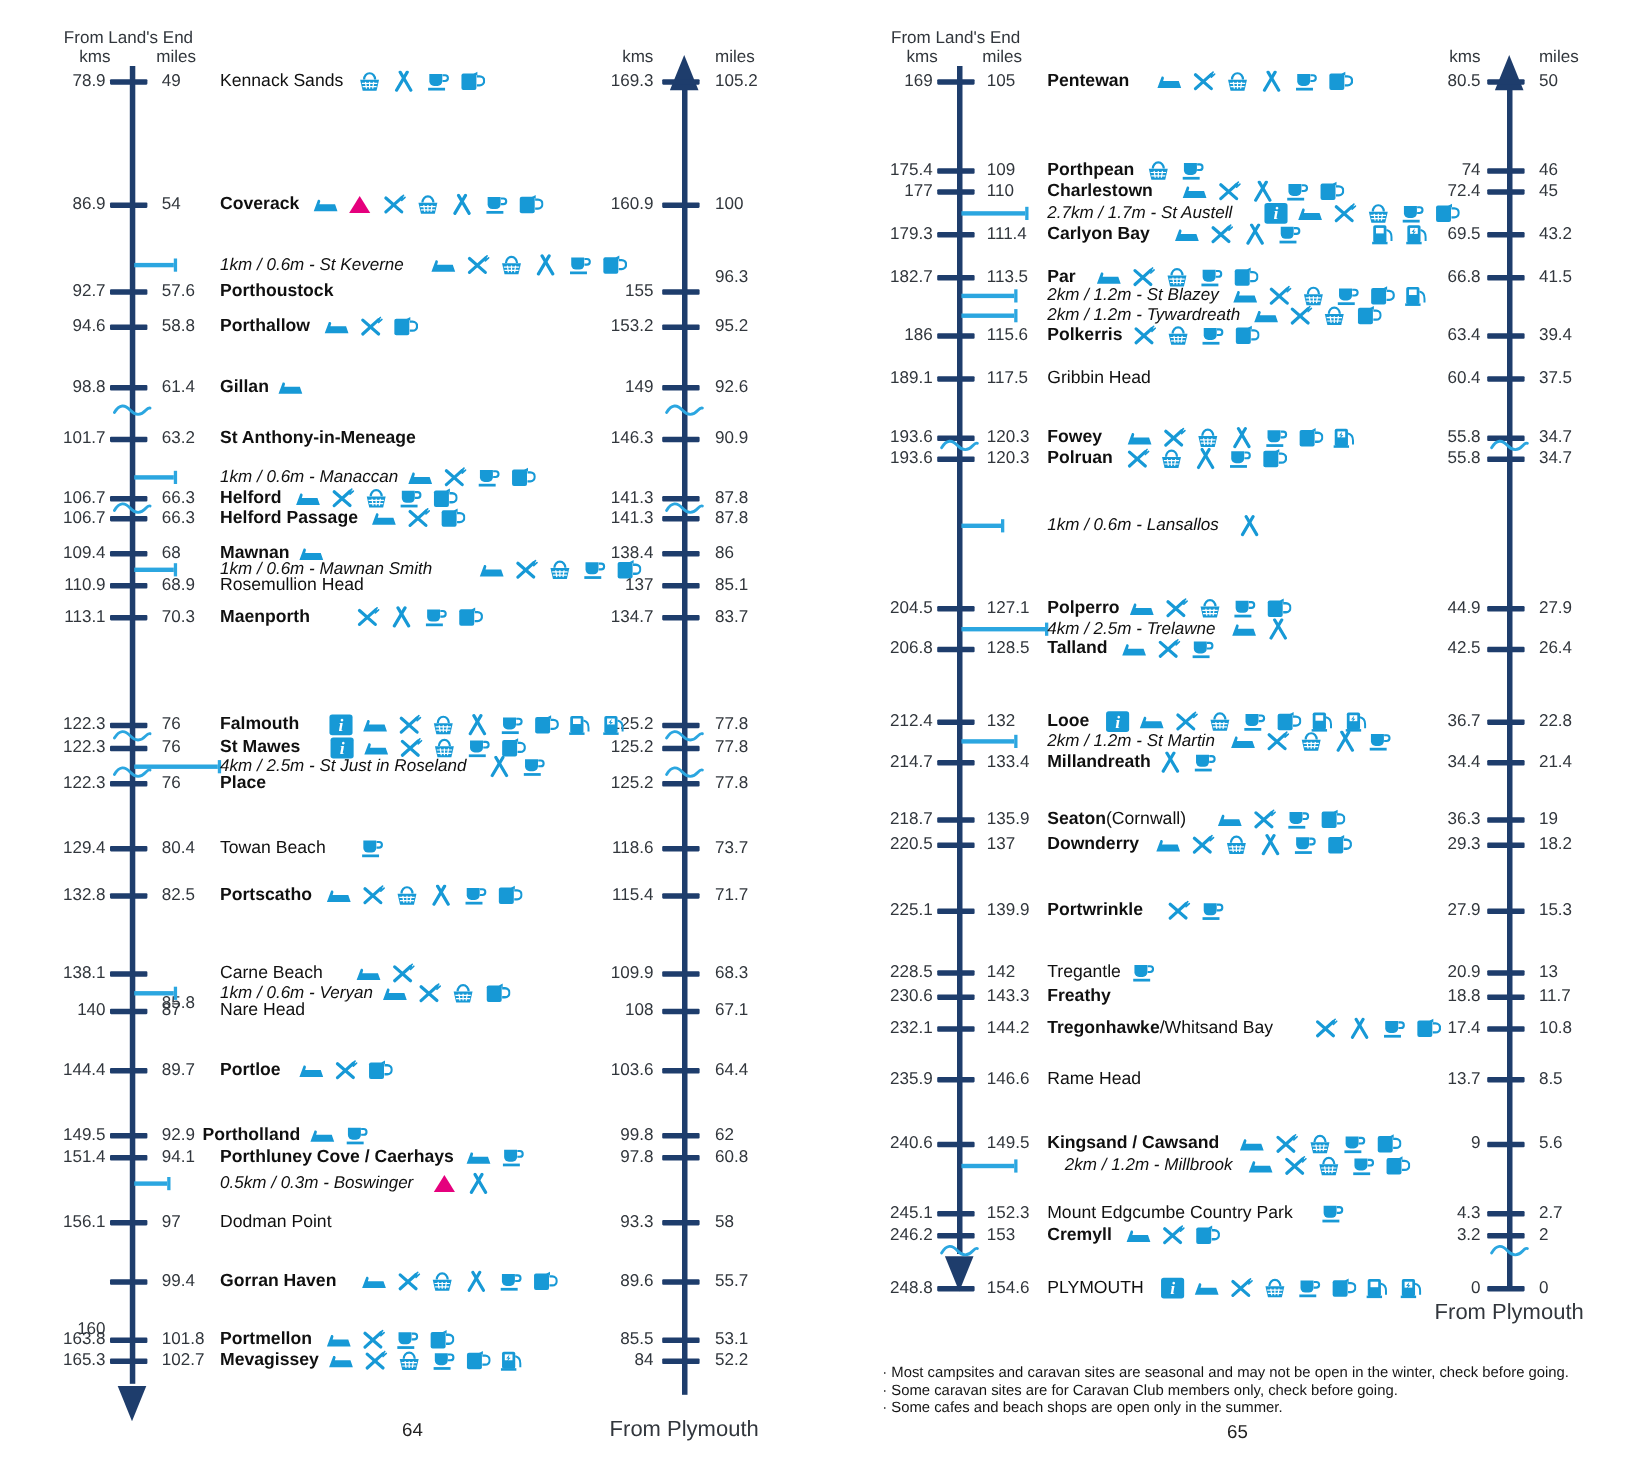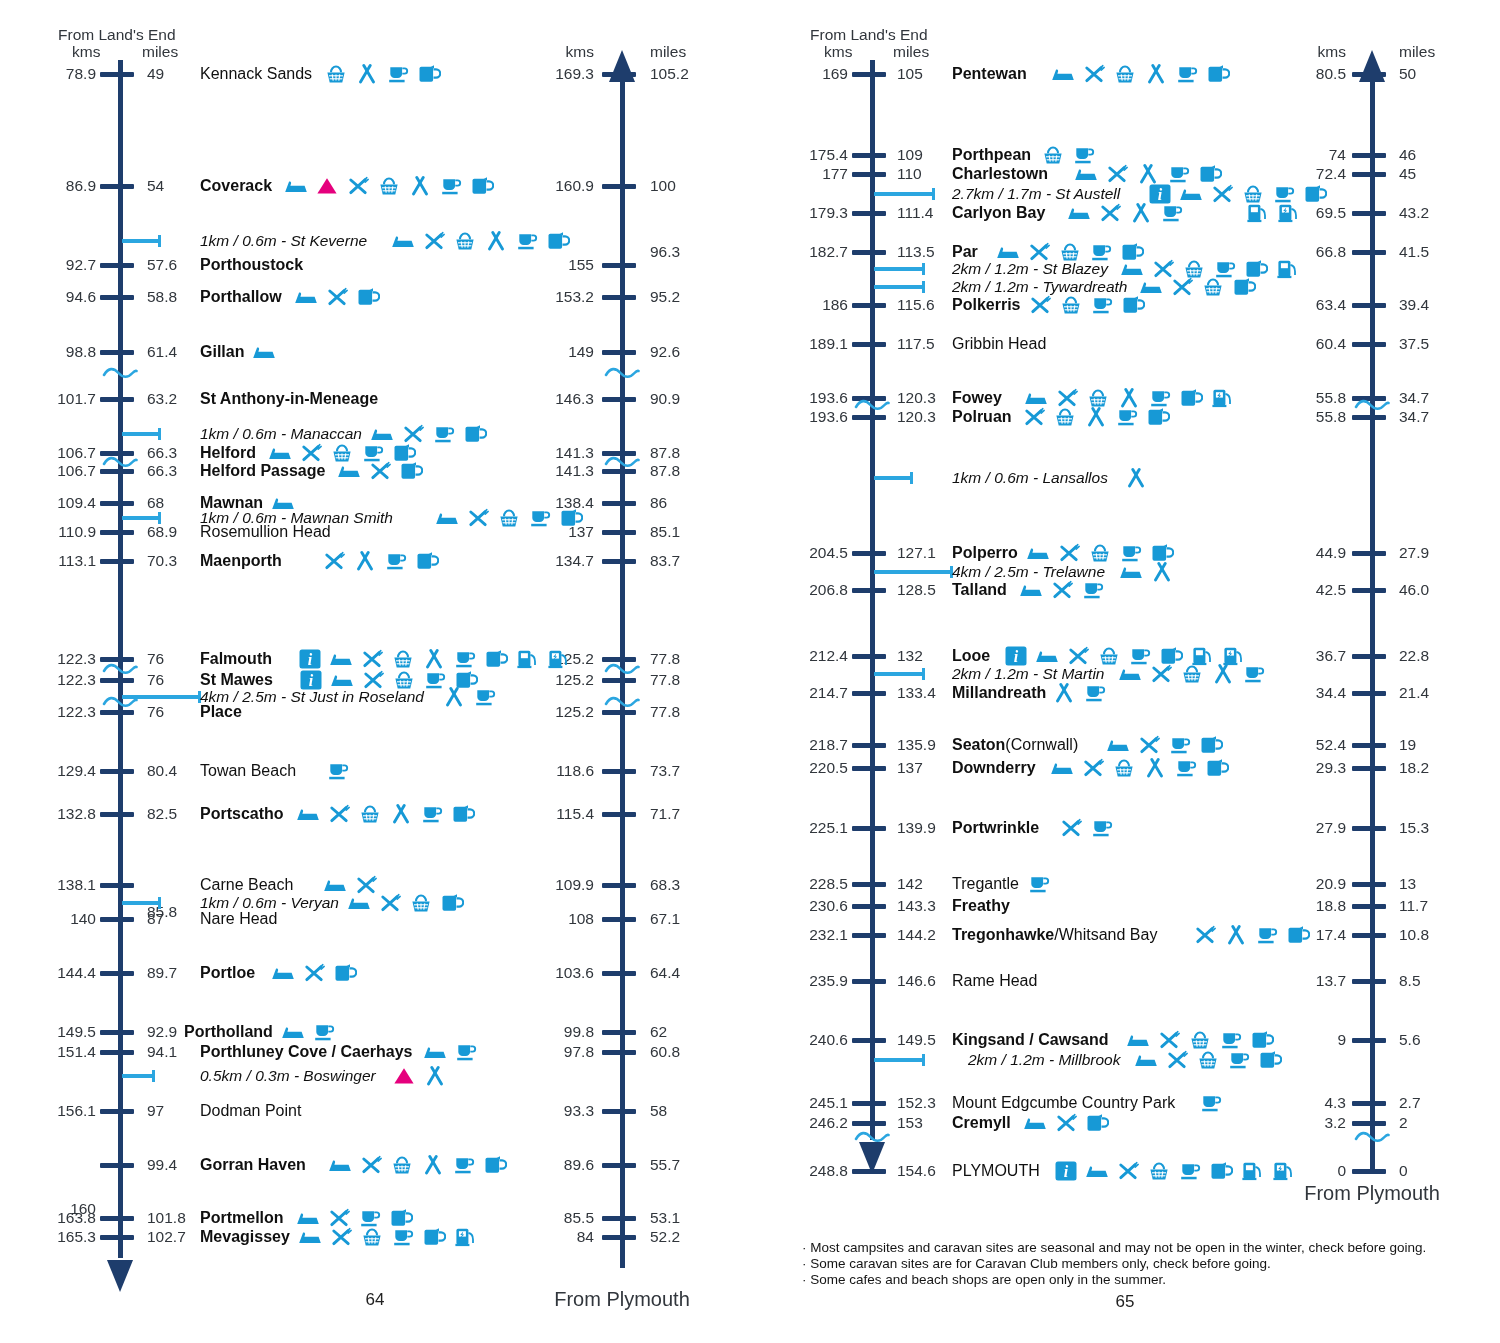--- a/index.html
+++ b/index.html
@@ -1895,21 +1895,21 @@
               </g>
             </svg>
           </span>
         </span>
       </div>
       <div class="tick" style="left: 852px; top: 587.5px;"></div>
       <div class="num kright" style="left: 772px; top: 581px; width: 76px;">206.8</div>
       <div class="num" style="left: 897px; top: 581px;">128.5</div>
       <div class="tick" style="left: 1352px; top: 587.5px;"></div>
       <div class="num kright" style="left: 1270px; top: 581px; width: 76px;">42.5</div>
-      <div class="num" style="left: 1399px; top: 581px;">46.0</div>
+      <div class="num" style="left: 1399px; top: 581px;">26.4</div>
       <div class="row" style="left: 952px; top: 579px;">
         <span class="pname bold">Talland</span>
         <span class="icons" style="margin-left: 12px;">
           <span class="icon">
             <svg viewBox="0 0 24 20">
               <path d="M1.2 16 L5 5.8 C5.9 5.3 7.3 5.9 7.1 7.2 L6.4 9.7 L20.6 9.7 L22.8 16 Z" fill="#1799d6"></path>
             </svg>
           </span>
           <span class="icon">
             <svg viewBox="0 0 24 20">
@@ -2085,21 +2085,21 @@
               <path d="M16.3 4.4 h2.3 a2.6 2.6 0 0 1 0 5.2 h-2.3" fill="none" stroke="#1799d6" stroke-width="1.9"></path>
               <rect x="3.2" y="15.8" width="15.4" height="2.5" fill="#1799d6"></rect>
             </svg>
           </span>
         </span>
       </div>
       <div class="tick" style="left: 852px; top: 742.5px;"></div>
       <div class="num kright" style="left: 772px; top: 736px; width: 76px;">218.7</div>
       <div class="num" style="left: 897px; top: 736px;">135.9</div>
       <div class="tick" style="left: 1352px; top: 742.5px;"></div>
-      <div class="num kright" style="left: 1270px; top: 736px; width: 76px;">52.4</div>
+      <div class="num kright" style="left: 1270px; top: 736px; width: 76px;">36.3</div>
       <div class="num" style="left: 1399px; top: 736px;">19</div>
       <div class="row" style="left: 952px; top: 734px;">
         <span class="pname bold">Seaton</span>
         <span class="pname suffix"> (Cornwall)</span>
         <span class="icons" style="margin-left: 28px;">
           <span class="icon">
             <svg viewBox="0 0 24 20">
               <path d="M1.2 16 L5 5.8 C5.9 5.3 7.3 5.9 7.1 7.2 L6.4 9.7 L20.6 9.7 L22.8 16 Z" fill="#1799d6"></path>
             </svg>
           </span>

